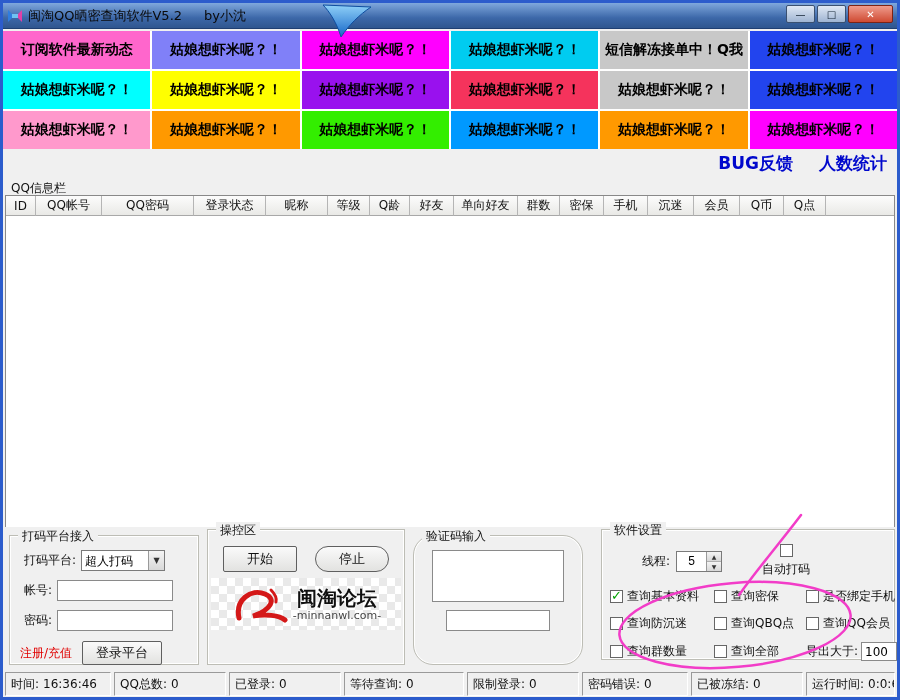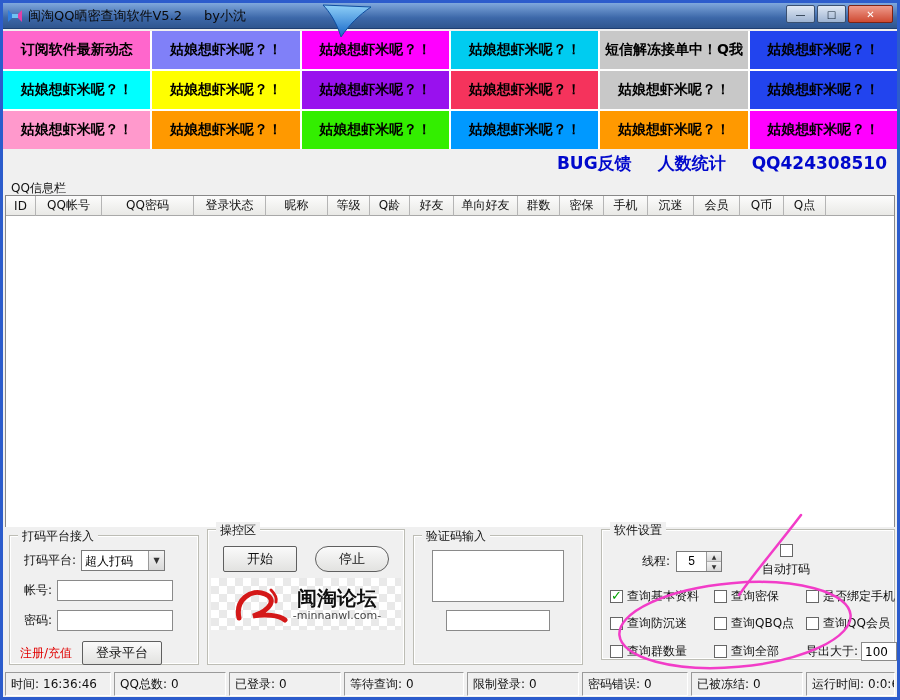--- a/index.html
+++ b/index.html
@@ -145,21 +145,20 @@
     <div class="banner" style="background: rgb(255, 153, 0);">姑娘想虾米呢？！</div>
     <div class="banner" style="background: rgb(51, 238, 0);">姑娘想虾米呢？！</div>
     <div class="banner" style="background: rgb(0, 153, 255);">姑娘想虾米呢？！</div>
     <div class="banner" style="background: rgb(255, 153, 0);">姑娘想虾米呢？！</div>
     <div class="banner" style="background: rgb(255, 0, 255);">姑娘想虾米呢？！</div>
   </div>
 
   <div class="links-row">
     <span class="blue-link">BUG反馈</span>
     <span class="blue-link">人数统计</span>
-    <span class="blue-link">QQ424308510</span>
   </div>
 
   <div class="info-label">QQ信息栏</div>
   <div class="qq-table">
     <div class="thead">
       <span class="th" style="width:30px">ID</span>
       <span class="th" style="width:66px">QQ帐号</span>
       <span class="th" style="width:92px">QQ密码</span>
       <span class="th" style="width:72px">登录状态</span>
       <span class="th" style="width:62px">昵称</span>
@@ -215,21 +214,21 @@
           <path d="M8 36 C4 18 20 6 34 12 C46 17 40 28 22 34 C34 32 48 33 54 38" fill="none" stroke="#d41818" stroke-width="5" stroke-linecap="round"></path>
           <path d="M40 8 C44 12 46 16 45 20" fill="none" stroke="#d41818" stroke-width="3" stroke-linecap="round"></path>
         </svg>
         <div class="wm-text">
           <div class="wm-title">闽淘论坛</div>
           <div class="wm-domain">-minnanwl.com-</div>
         </div>
       </div>
     </div>
 
-    <div class="gbox" style="left:410px; top:8px; width:170px; height:130px;">
+    <div class="gbox" style="left:410px; top:8px; width:170px; height:130px;border-radius:20px;">
       <span class="gbox-title">验证码输入</span>
       <div class="captcha-display"></div>
       <input class="tinput captcha-input" style="">
     </div>
 
     <div class="gbox" style="left:598px; top:2px; width:294px; height:131px;">
       <span class="gbox-title">软件设置</span>
       <div class="row" style="margin:14px 0 10px 40px; gap:6px;">
         <span class="lab">线程:</span>
         <span class="spinner">

